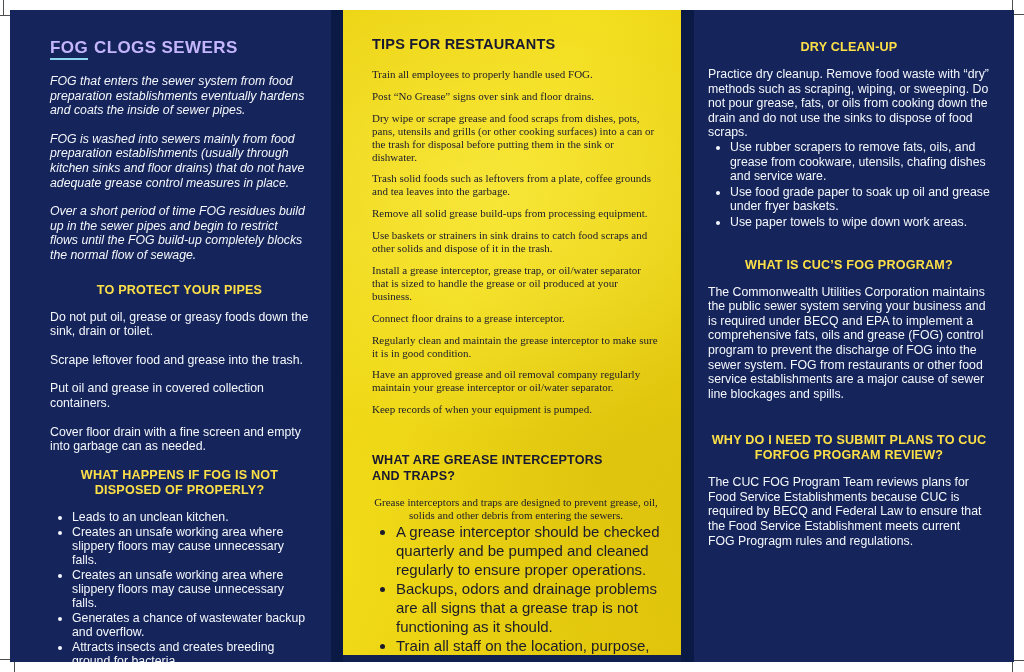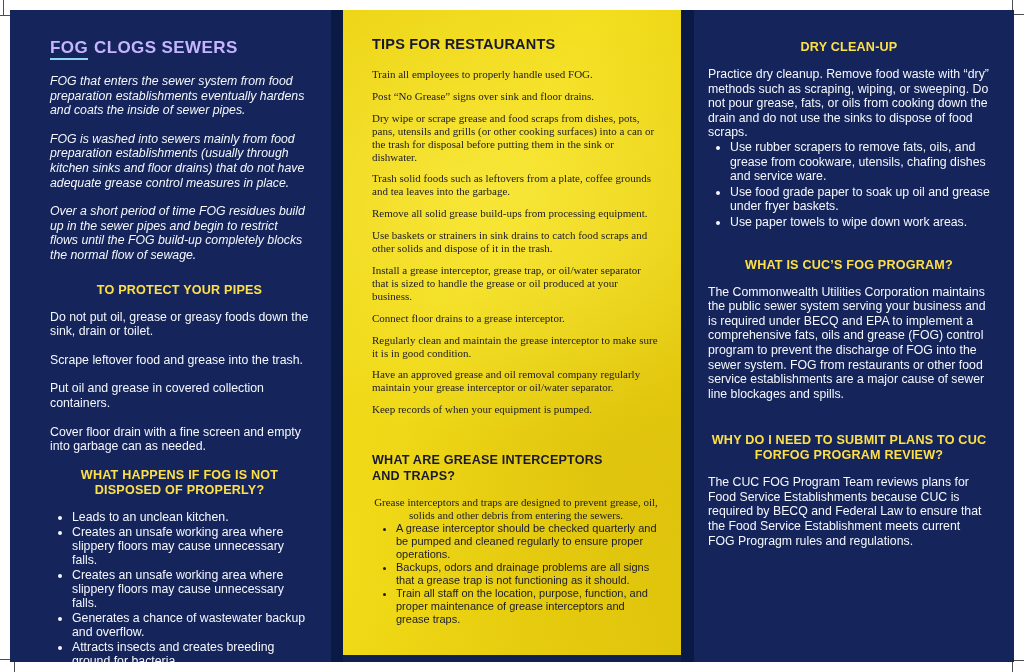--- a/index.html
+++ b/index.html
@@ -57,21 +57,21 @@
   .panel.right li{font-size:12.3px;line-height:14.6px;margin:0 0 1px;}
 
   h1.mid-title{font-size:14.5px;font-weight:bold;color:#181830;letter-spacing:.2px;margin:0 0 16px;}
   .panel.mid p{font-size:11px;line-height:12.9px;margin:0 0 9px;font-family:Liberation Serif, serif;}
   .panel.mid h2{
     font-size:12.6px;font-weight:bold;color:#181830;line-height:16px;
     margin:36px 0 12px;max-width:240px;letter-spacing:.2px;
   }
   .panel.mid p.sec-intro{margin:0 0 0;text-align:center;}
   .panel.mid ul{padding-left:24px;margin:0;}
-  .panel.mid li{font-size:11px;line-height:13px;}
+  .panel.mid li{font-size:15px;line-height:19px;}
 
   .panel.right h2.sec2{margin-top:28px;}
   .panel.right h2.sec3{margin-top:32px;max-width:290px;}
   .panel.right .dry p{margin-bottom:0;}
 
   
   .mark{position:absolute;background:#4d4d4d;}
 </style>
 </head>
 <body>

